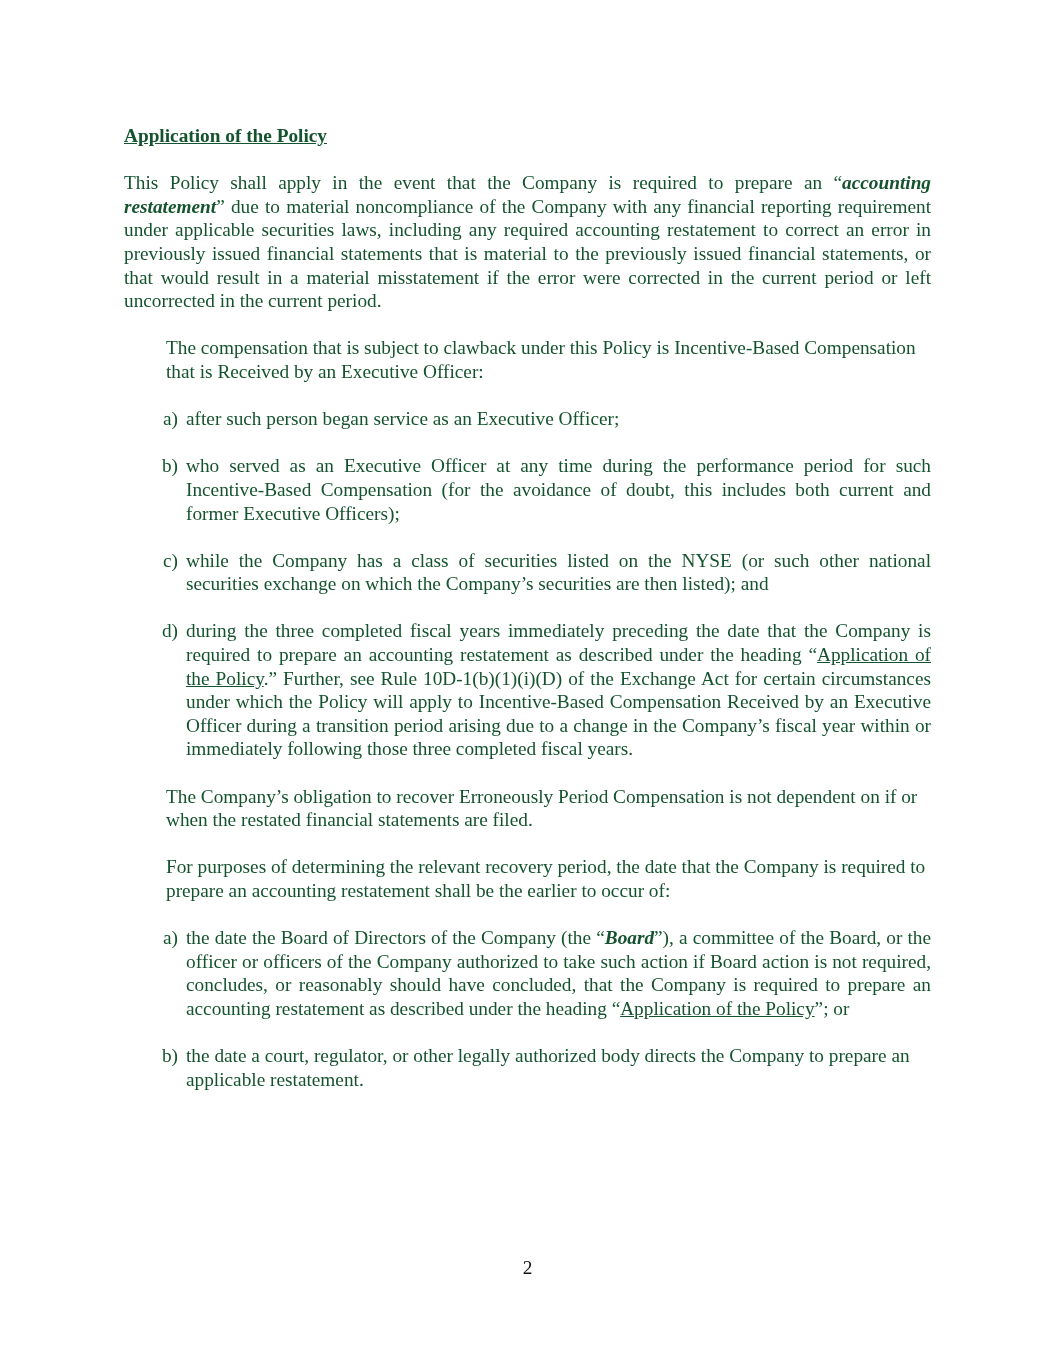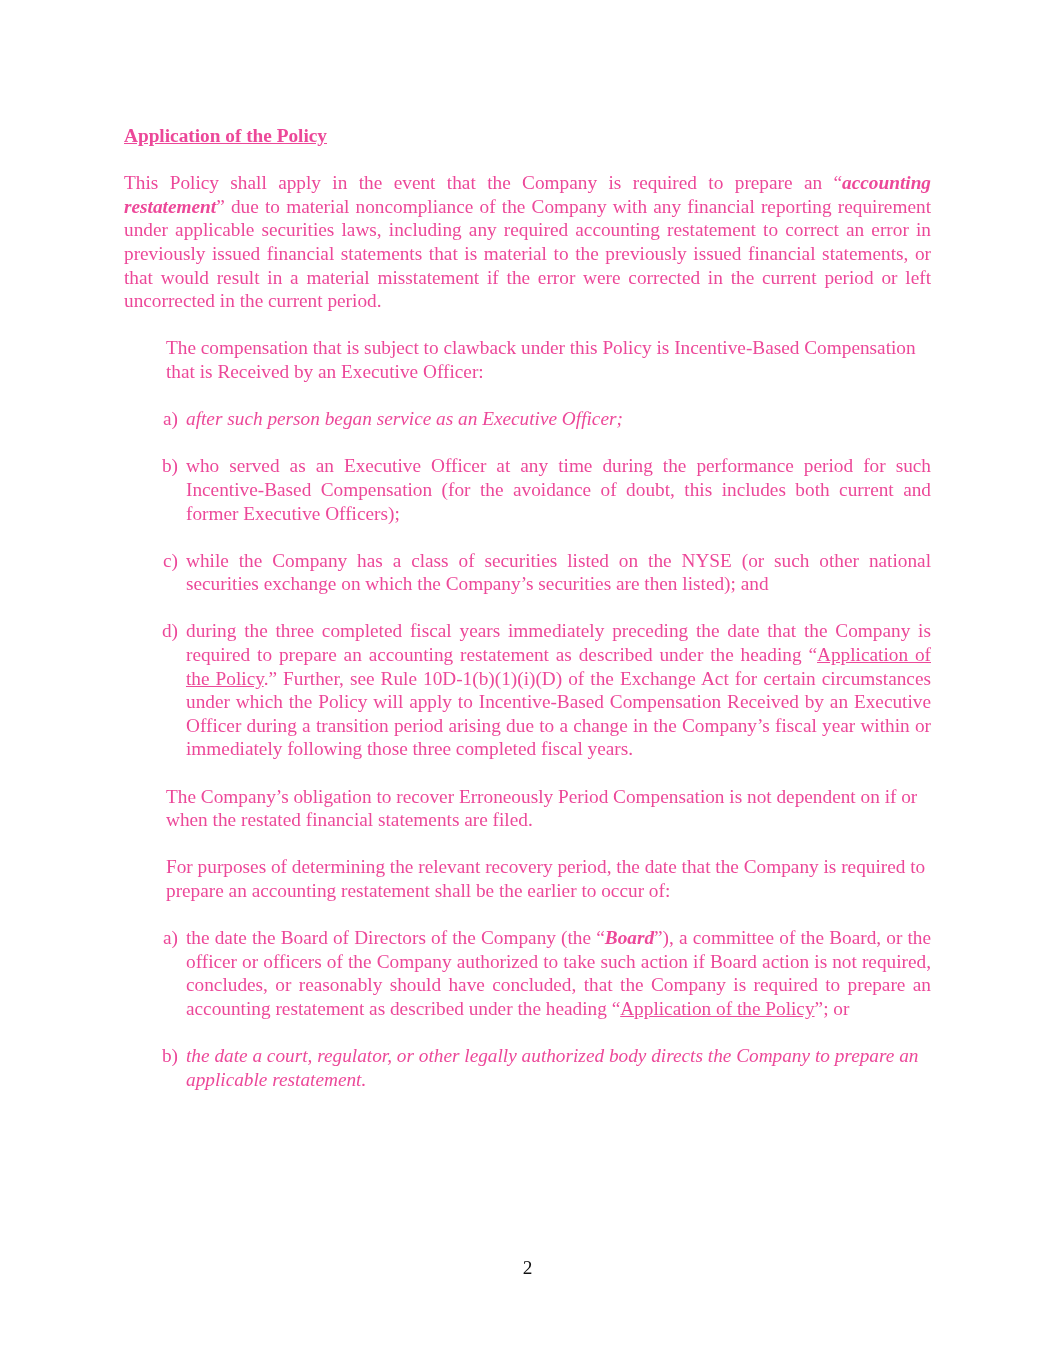--- a/index.html
+++ b/index.html
@@ -1,29 +1,29 @@
 <!DOCTYPE html>
 <html><head>
   <meta charset="utf-8">
   <style>
     html, body { margin: 0; padding: 0; background: #ffffff; }
     body { width: 1055px; height: 1365px; position: relative; overflow: hidden; }
     .page {
       position: absolute; left: 124px; top: 124px; width: 807px;
-      font-family: "Liberation Serif", serif; font-size: 19.3px; line-height: 23.6px; color: #ec4899;
+      font-family: "Liberation Serif", serif; font-size: 19.3px; line-height: 23.6px; color: #14532d;
     }
     .heading { font-weight: bold; text-decoration: underline; margin: 0 0 23.6px 0; }
     .para { text-align: justify; margin: 0 0 23.6px 0; }
     .para.left { text-align: left; margin-left: 42px; }
     .list { margin: 0 0 23.6px 0; padding: 0; list-style: none; }
     .item { display: flex; margin: 0 0 23.6px 0; }
     .item:last-child { margin-bottom: 0; }
     .marker { width: 62px; flex: 0 0 62px; text-align: right; padding-right: 8px; box-sizing: border-box; }
     .itext { flex: 1; text-align: justify; }
-    .itext.left { text-align: left; font-style: italic; }
+    .itext.left { text-align: left; }
     .bi { font-weight: bold; font-style: italic; }
     .ul { text-decoration: underline; }
     .pagenum { position: absolute; top: 1257px; left: 0; width: 1055px; text-align: center;
       font-family: "Liberation Serif", serif; font-size: 19.3px; color: #111111; }
   </style>
 </head>
 <body>
 
 <div class="page">
 

